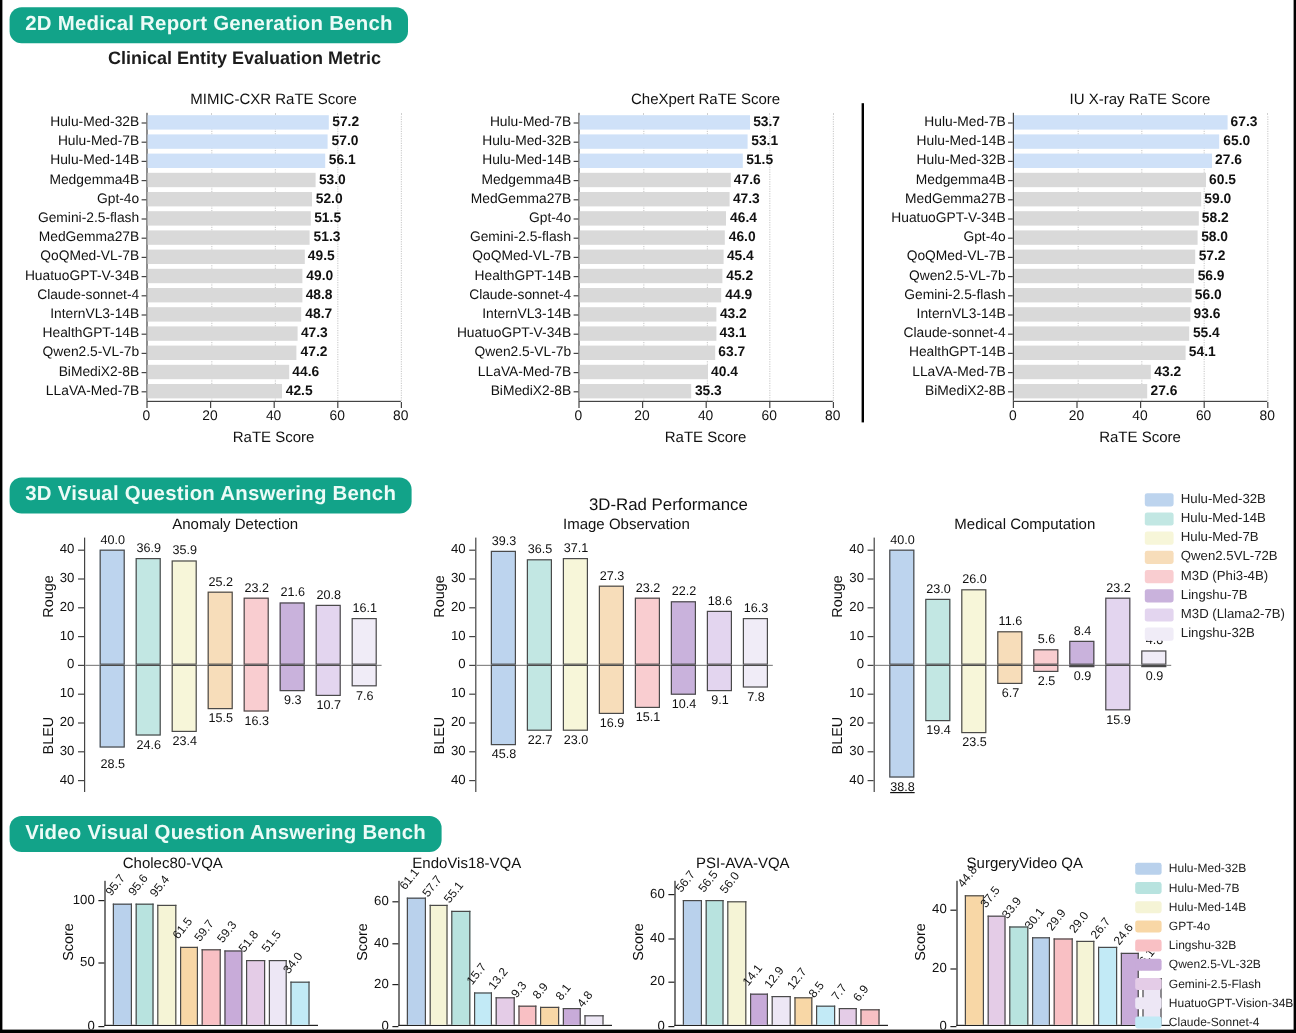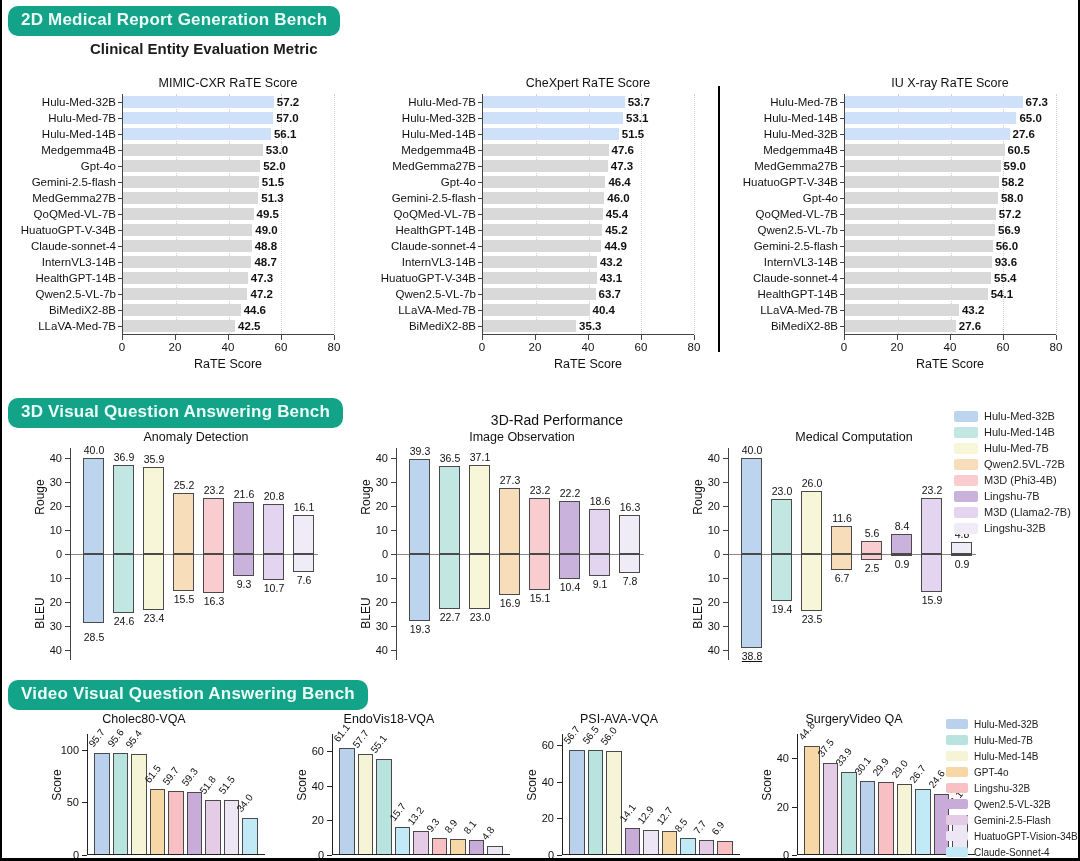--- a/index.html
+++ b/index.html
@@ -475,21 +475,21 @@
             <div class="mc-tick" style="top: 9.6px;">40</div>
             <div class="mc-tm" style="top: 9.6px;"></div>
             <div class="mc-tick" style="top: 202.4px;">40</div>
             <div class="mc-tm" style="top: 202.4px;"></div>
           </div>
           <div class="mc-plot">
             <div class="mc-center"></div>
             <div class="mc-bar" style="left: 12px; bottom: 106px; height: 94.713px; background: rgb(189, 212, 238);"></div>
             <div class="mc-bar" style="left: 12px; top: 106px; height: 66.516px; background: rgb(189, 212, 238);"></div>
             <div class="mc-lab" style="left: 0px; bottom: 202.713px;">39.3</div>
-            <div class="mc-lab" style="left: 0px; top: 174.516px;">19.3</div>
+            <div class="mc-lab" style="left: 0px; top: 174.516px;">45.8</div>
             <div class="mc-bar" style="left: 42px; bottom: 106px; height: 87.965px; background: rgb(194, 231, 227);"></div>
             <div class="mc-bar" style="left: 42px; top: 106px; height: 54.707px; background: rgb(194, 231, 227);"></div>
             <div class="mc-lab" style="left: 30px; bottom: 195.965px;">36.5</div>
             <div class="mc-lab" style="left: 30px; top: 162.707px;">22.7</div>
             <div class="mc-bar" style="left: 72px; bottom: 106px; height: 89.411px; background: rgb(247, 246, 217);"></div>
             <div class="mc-bar" style="left: 72px; top: 106px; height: 55.43px; background: rgb(247, 246, 217);"></div>
             <div class="mc-lab" style="left: 60px; bottom: 197.411px;">37.1</div>
             <div class="mc-lab" style="left: 60px; top: 163.43px;">23.0</div>
             <div class="mc-bar" style="left: 102px; bottom: 106px; height: 65.793px; background: rgb(247, 221, 186);"></div>
             <div class="mc-bar" style="left: 102px; top: 106px; height: 40.729px; background: rgb(247, 221, 186);"></div>

